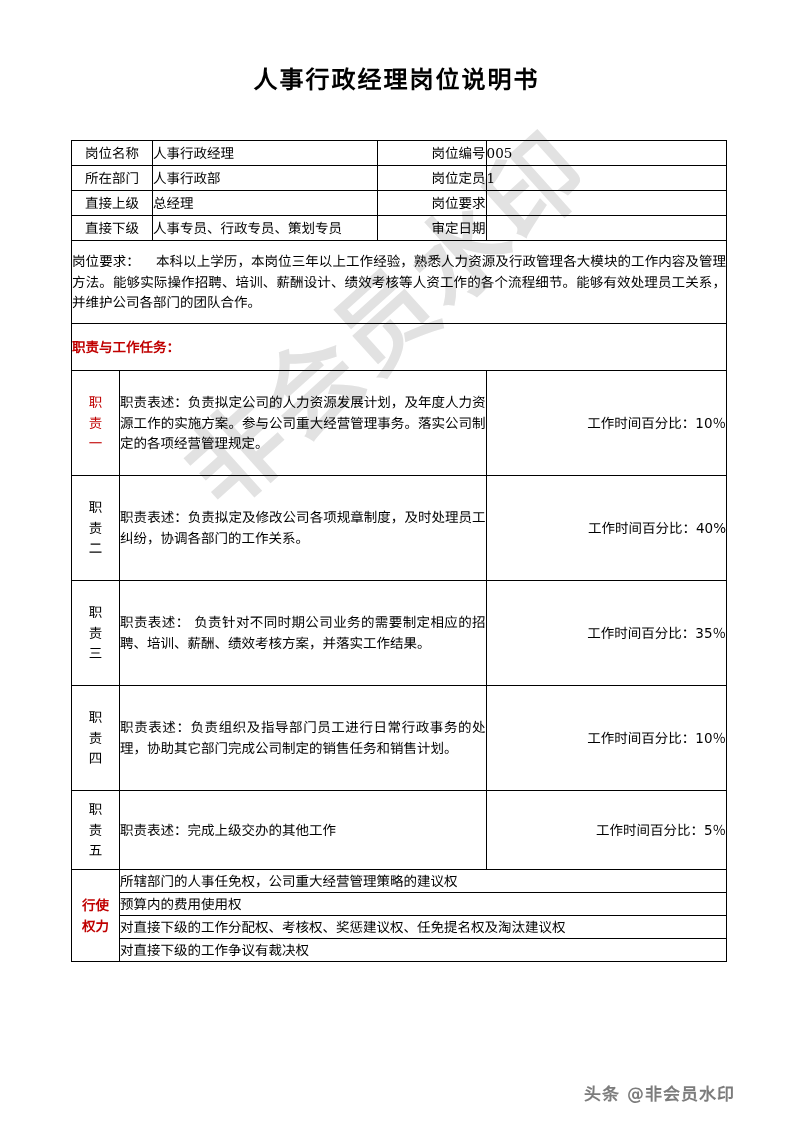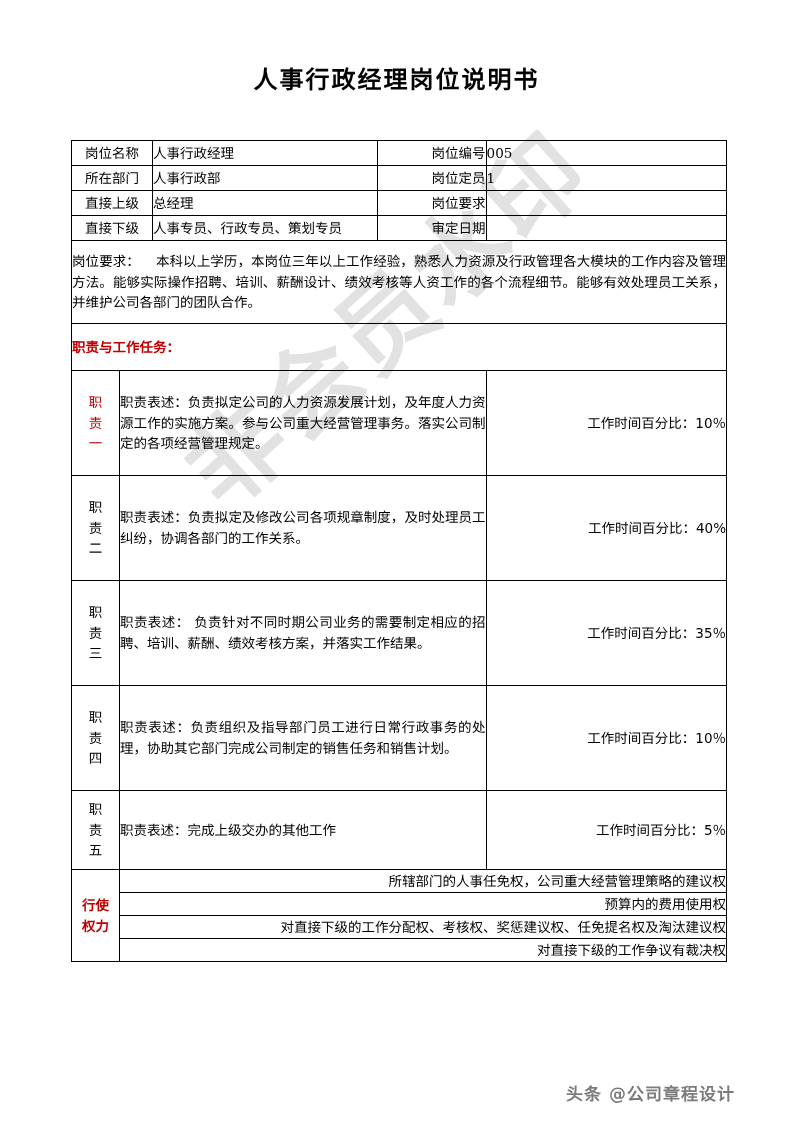--- a/index.html
+++ b/index.html
@@ -156,21 +156,21 @@
     text-align: center;
     color: #c00000;
     font-size: 14px;
     line-height: 1.5;
     font-weight: 700;
   }
   .auth-text {
     padding: 2px 8px;
     font-size: 12.8px;
     height: 22px;
-    text-align: right;
+    text-align: left;
   }
 
   
   #footer-credit {
     position: absolute;
     right: 58px;
     top: 1080px;
     font-size: 17px;
     font-weight: 700;
     color: #4a4a4a;
@@ -272,15 +272,15 @@
       <tr>
         <td class="auth-text" colspan="4">对直接下级的工作分配权、考核权、奖惩建议权、任免提名权及淘汰建议权</td>
       </tr>
       <tr>
         <td class="auth-text" colspan="4">对直接下级的工作争议有裁决权</td>
       </tr>
 
     </tbody>
   </table>
 
-  <div id="footer-credit">头条 @公司章程设计</div>
+  <div id="footer-credit">头条 @非会员水印</div>
 
 </div>
 
 </body></html>

